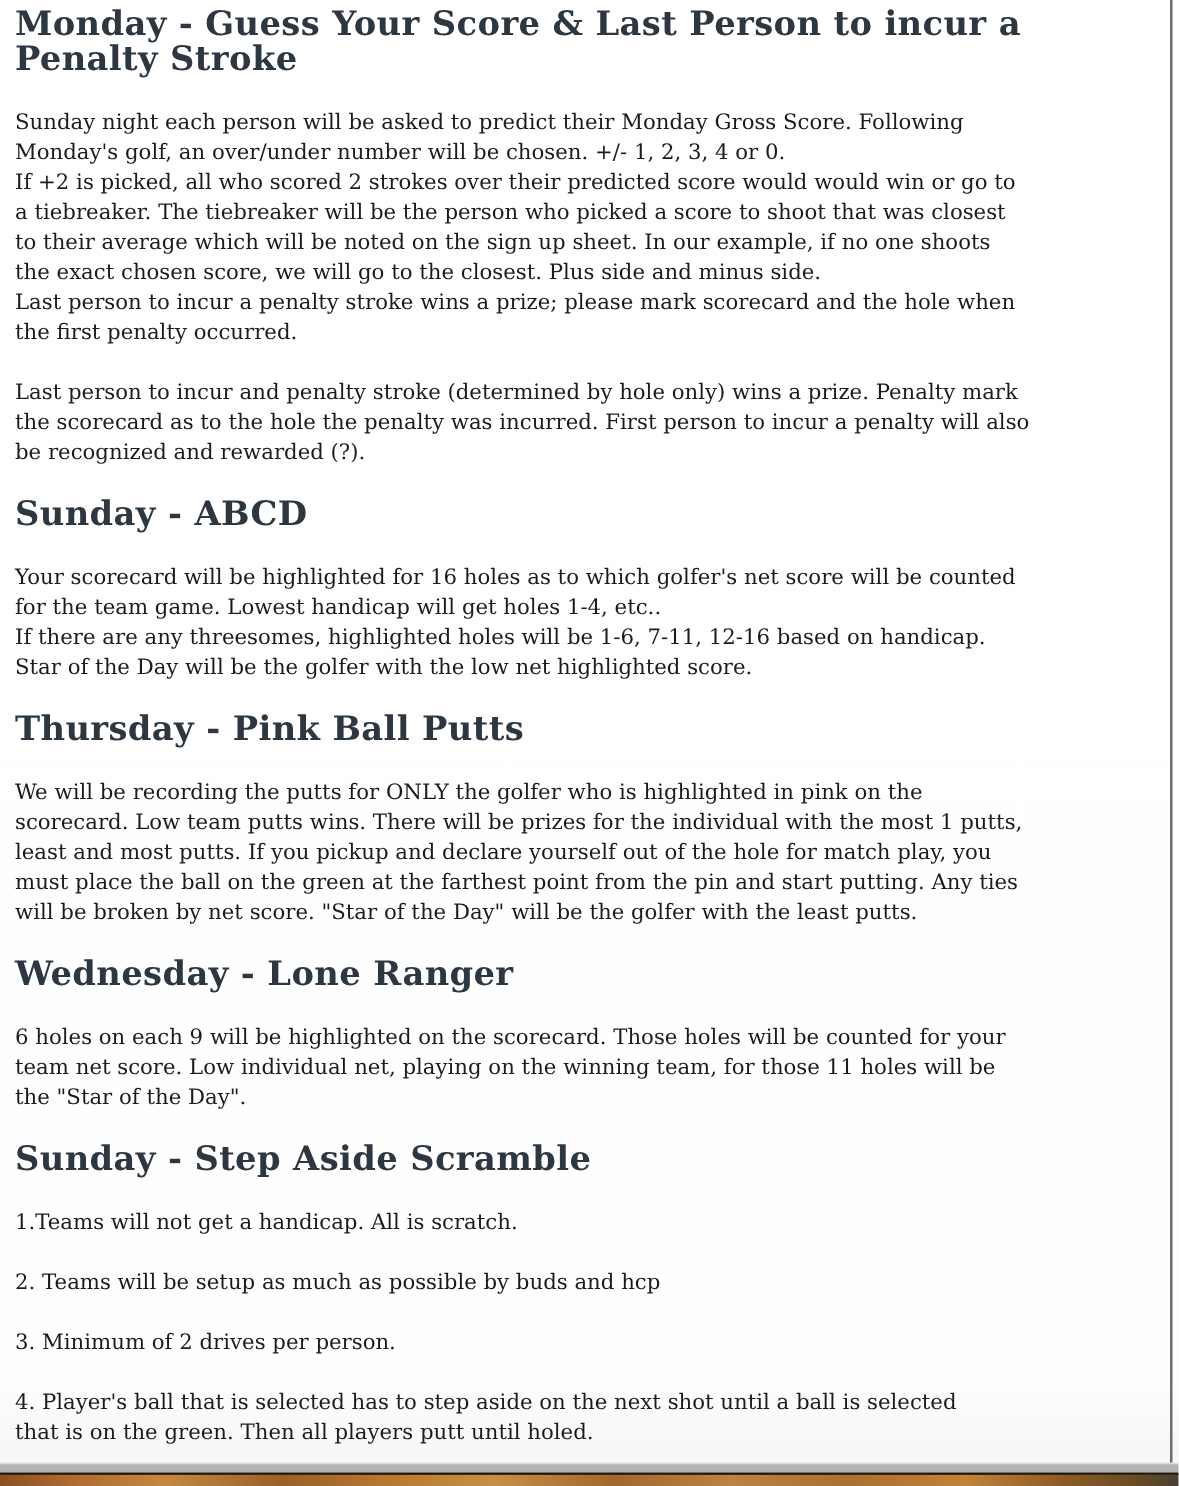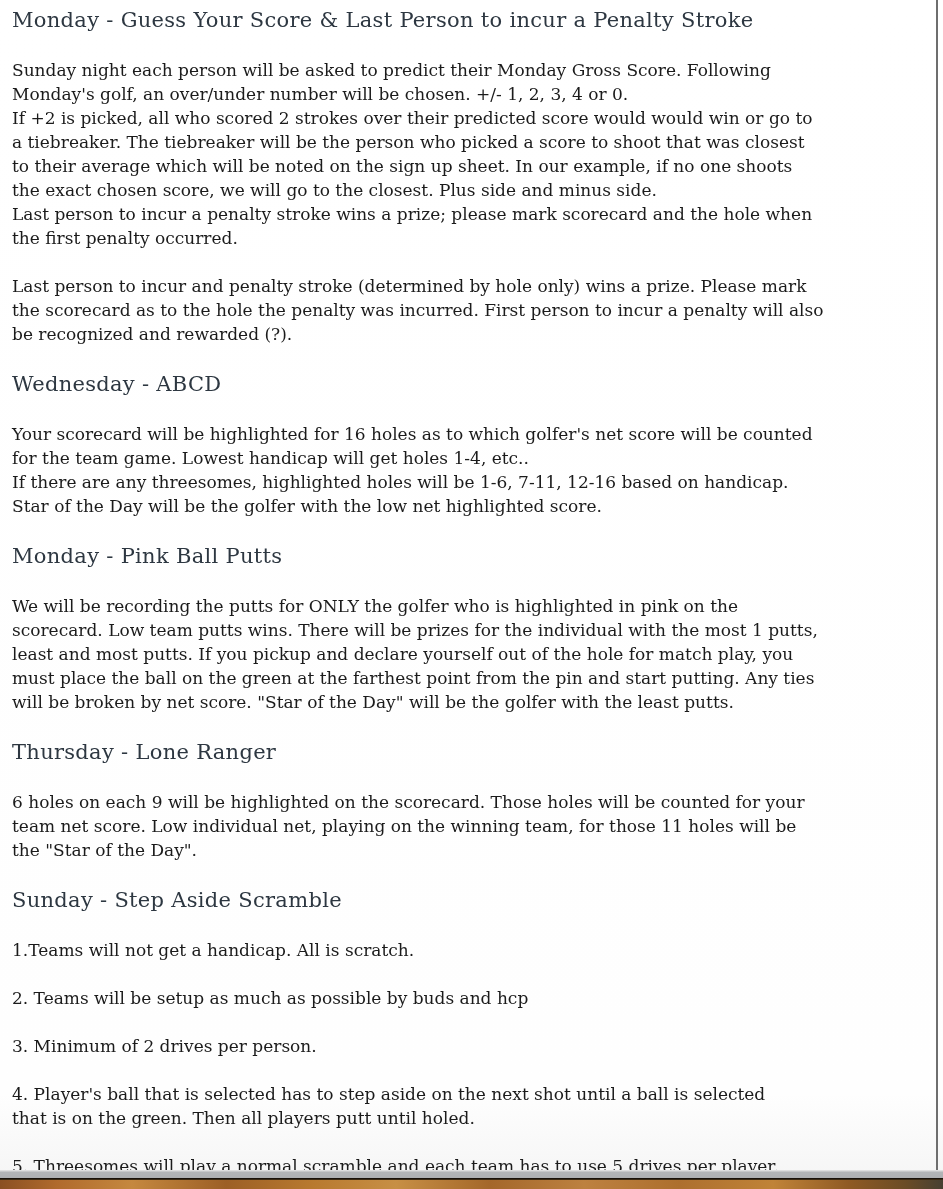--- a/index.html
+++ b/index.html
@@ -13,24 +13,24 @@
     height: 1189px;
     overflow: hidden;
     background: linear-gradient(180deg, #ffffff 0%, #fefefe 92%, #f6f6f6 98.6%, #f0f0f0 100%);
     font-family: "DejaVu Serif", "Liberation Serif", serif;
   }
   .content {
     padding: 6px 13px 0 12px;
     color: #1b1b1b;
   }
   .content h2 {
-    font-size: 21px;
+    font-size: 27px;
     line-height: 28px;
     margin: 20px 0;
-    font-weight: 400;
+    font-weight: 700;
     color: #2d3741;
     letter-spacing: 0.3px;
   }
   .content h2:first-child {
     margin-top: 0;
   }
   .content p {
     font-size: 17px;
     line-height: 24px;
     margin: 24px 0;
@@ -89,38 +89,38 @@
 
     <h2>Monday - Guess Your Score &amp; Last Person to incur a Penalty Stroke</h2>
     <p>Sunday night each person will be asked to predict their Monday Gross Score. Following
 Monday's golf, an over/under number will be chosen. +/- 1, 2, 3, 4 or 0.
 If +2 is picked, all who scored 2 strokes over their predicted score would would win or go to
 a tiebreaker. The tiebreaker will be the person who picked a score to shoot that was closest
 to their average which will be noted on the sign up sheet. In our example, if no one shoots
 the exact chosen score, we will go to the closest. Plus side and minus side.
 Last person to incur a penalty stroke wins a prize; please mark scorecard and the hole when
 the first penalty occurred.</p>
-    <p>Last person to incur and penalty stroke (determined by hole only) wins a prize. Please mark
+    <p>Last person to incur and penalty stroke (determined by hole only) wins a prize. Penalty mark
 the scorecard as to the hole the penalty was incurred. First person to incur a penalty will also
 be recognized and rewarded (?).</p>
 
-    <h2>Wednesday - ABCD</h2>
+    <h2>Sunday - ABCD</h2>
     <p>Your scorecard will be highlighted for 16 holes as to which golfer's net score will be counted
 for the team game. Lowest handicap will get holes 1-4, etc..
 If there are any threesomes, highlighted holes will be 1-6, 7-11, 12-16 based on handicap.
 Star of the Day will be the golfer with the low net highlighted score.</p>
 
-    <h2>Monday - Pink Ball Putts</h2>
+    <h2>Thursday - Pink Ball Putts</h2>
     <p>We will be recording the putts for ONLY the golfer who is highlighted in pink on the
 scorecard. Low team putts wins. There will be prizes for the individual with the most 1 putts,
 least and most putts. If you pickup and declare yourself out of the hole for match play, you
 must place the ball on the green at the farthest point from the pin and start putting. Any ties
 will be broken by net score. "Star of the Day" will be the golfer with the least putts.</p>
 
-    <h2>Thursday - Lone Ranger</h2>
+    <h2>Wednesday - Lone Ranger</h2>
     <p>6 holes on each 9 will be highlighted on the scorecard. Those holes will be counted for your
 team net score. Low individual net, playing on the winning team, for those 11 holes will be
 the "Star of the Day".</p>
 
     <h2>Sunday - Step Aside Scramble</h2>
     <p>1.Teams will not get a handicap. All is scratch.</p>
     <p>2. Teams will be setup as much as possible by buds and hcp</p>
     <p>3. Minimum of 2 drives per person.</p>
     <p>4. Player's ball that is selected has to step aside on the next shot until a ball is selected
 that is on the green. Then all players putt until holed.</p>

